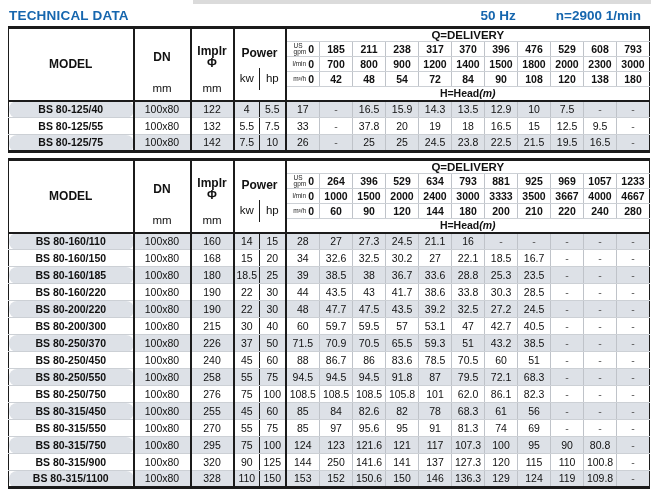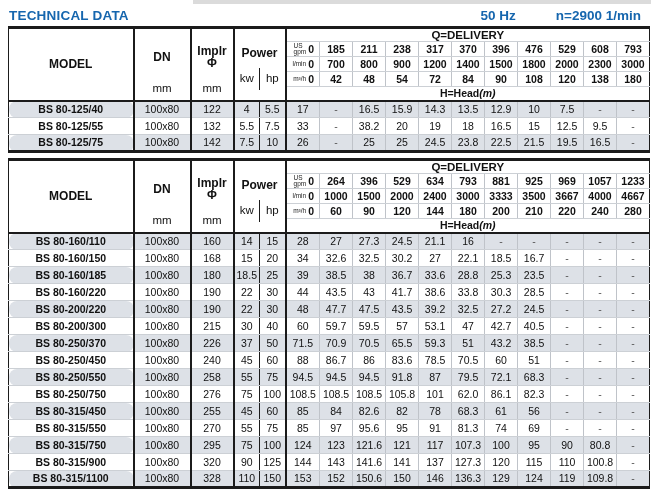--- a/index.html
+++ b/index.html
@@ -215,21 +215,21 @@
         <td class="q dash">-</td>
       </tr>
       <tr>
         <td class="model">BS 80-125/55</td>
         <td class="dn">100x80</td>
         <td class="implr">132</td>
         <td class="kw">5.5</td>
         <td class="hp">7.5</td>
         <td class="q">33</td>
         <td class="q dash">-</td>
-        <td class="q">38.2</td>
+        <td class="q">37.8</td>
         <td class="q">20</td>
         <td class="q">19</td>
         <td class="q">18</td>
         <td class="q">16.5</td>
         <td class="q">15</td>
         <td class="q">12.5</td>
         <td class="q">9.5</td>
         <td class="q dash">-</td>
       </tr>
       <tr class="shade">
@@ -603,21 +603,21 @@
         <td class="q">80.8</td>
         <td class="q dash">-</td>
       </tr>
       <tr>
         <td class="model">BS 80-315/900</td>
         <td class="dn">100x80</td>
         <td class="implr">320</td>
         <td class="kw">90</td>
         <td class="hp">125</td>
         <td class="q">144</td>
-        <td class="q">143</td>
+        <td class="q">250</td>
         <td class="q">141.6</td>
         <td class="q">141</td>
         <td class="q">137</td>
         <td class="q">127.3</td>
         <td class="q">120</td>
         <td class="q">115</td>
         <td class="q">110</td>
         <td class="q">100.8</td>
         <td class="q dash">-</td>
       </tr>

